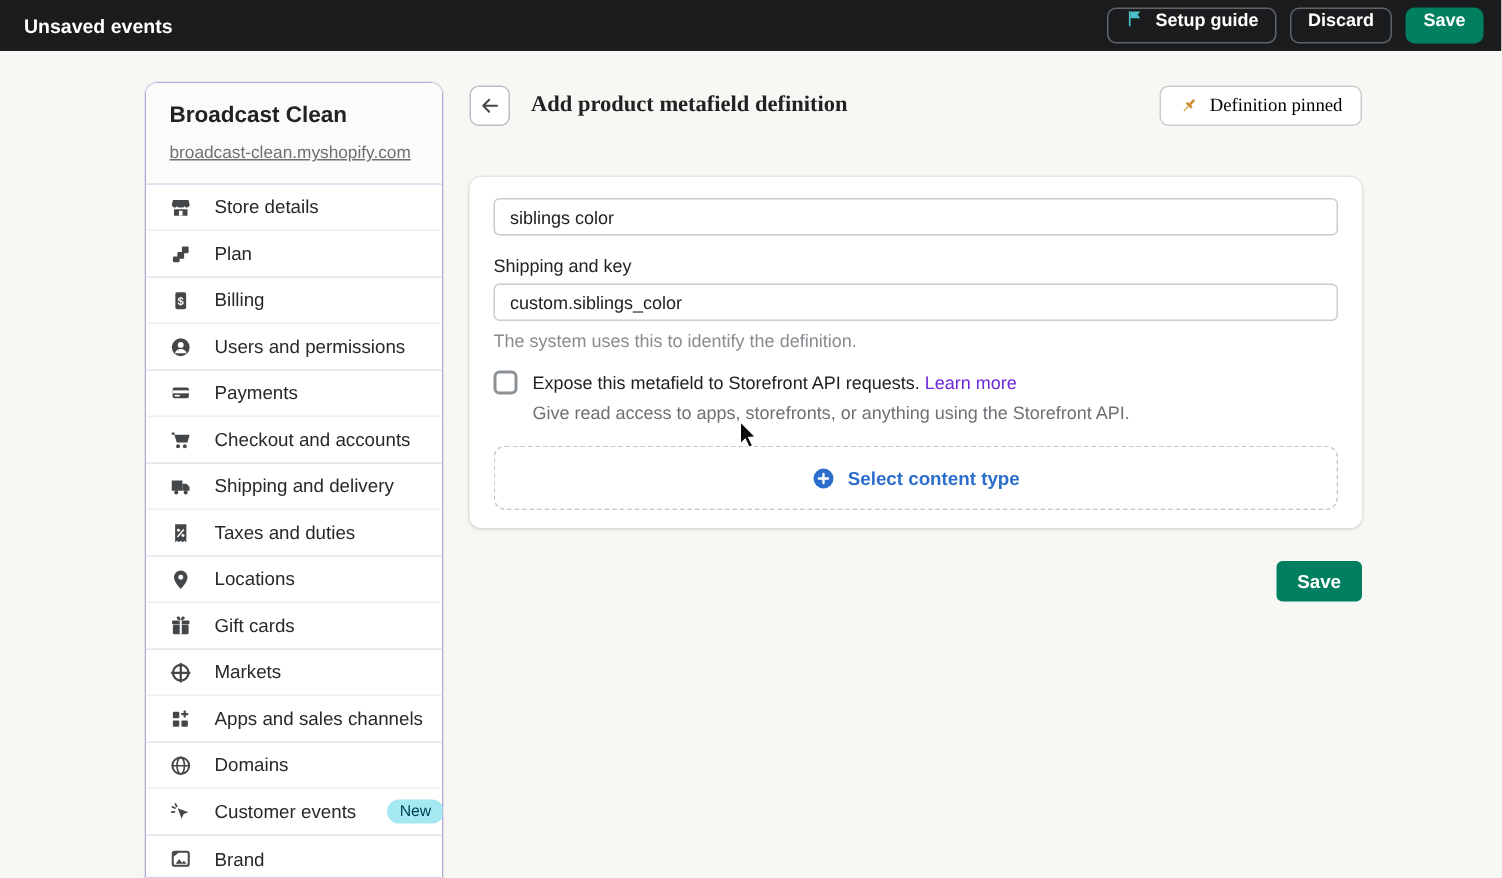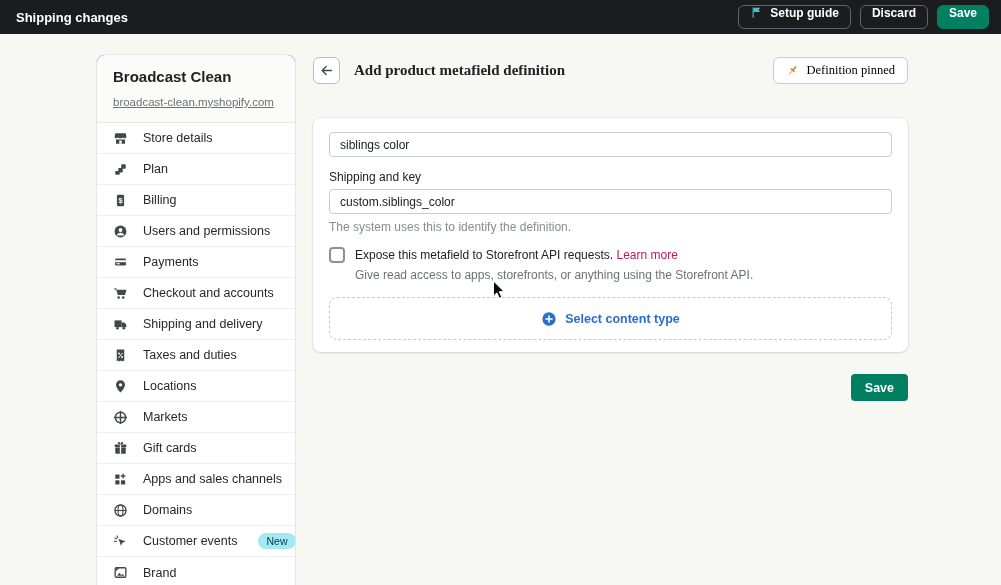--- a/index.html
+++ b/index.html
@@ -93,21 +93,21 @@
   .desc-value { font-size:12px; color:#202223; }
   .caret { display:inline-block; width:1px; height:14px; background:#1a1a1a; margin-left:1px; vertical-align:middle; }
   .char-counter { margin-left:auto; font-size:12px; color:#6d7175; }
 
   .checkbox-row { display:flex; align-items:flex-start; gap:10px; margin-top:2px; }
   .checkbox {
     width:16px; height:16px; border:2px solid #8c9196; border-radius:4px;
     background:#fff; flex:0 0 16px; cursor:pointer;
   }
   .checkbox-label { font-size:12px; color:#202223; line-height:16px; }
-  .link { color:#be185d; text-decoration:none; cursor:pointer; }
+  .link { color:#6d28d9; text-decoration:none; cursor:pointer; }
   .checkbox-help { font-size:12px; color:#6d7175; margin:5px 0 0 26px; }
 
   .content-type-box {
     margin-top:15px; height:43px; border:1px dashed #c6c9cb; border-radius:8px;
     display:flex; align-items:center; justify-content:center; gap:8px;
     cursor:pointer; background:#fff;
   }
   .content-type-label { color:#2c6ecb; font-size:12.5px; font-weight:600; }
 
   .page-footer { margin-top:22px; display:flex; justify-content:flex-end; }
@@ -116,21 +116,21 @@
     border:none; border-radius:4px; font-size:12.5px; font-weight:600;
     cursor:pointer; font-family: inherit;
   }
 
   .mouse-cursor { position:absolute; left:492px; top:280px; pointer-events:none; z-index:50; }
 </style>
 </head>
 <body>
 
 <div class="topbar">
-  <span class="topbar-title">Shipping changes</span>
+  <span class="topbar-title">Unsaved events</span>
   <div class="topbar-actions">
     <button class="tb-btn">
       <span style="display:flex;">
         <svg viewBox="0 0 20 20" width="13" height="13">
             <path fill="#4ac0cc" d="M5.6 2.6h10.1l-2.6 3.4 2.6 3.4H5.6z"></path>
             <rect x="4" y="2" width="1.7" height="16" rx="0.8" fill="#4ac0cc"></rect>
           </svg>
       </span>
       <span>Setup guide</span>
     </button>
@@ -240,37 +240,37 @@
             <path d="M10 1.8c3.3 0 6 2.7 6 6 0 4.4-6 10.4-6 10.4S4 12.2 4 7.8c0-3.3 2.7-6 6-6z"></path>
             <circle cx="10" cy="7.8" r="2.2" fill="#fff"></circle>
           </svg>
         </span>
     <span class="sb-label">Locations</span>
   </div>
 
   <div class="sidebar-item">
     <span class="sb-icon">
           <svg viewBox="0 0 20 20" fill="#44474a">
-            <circle cx="10" cy="10" r="6.9" fill="none" stroke="#44474a" stroke-width="2"></circle>
-            <path d="M10 1.4v17.2M1.4 10h17.2" stroke="#44474a" stroke-width="2" fill="none"></path>
-          </svg>
-        </span>
-    <span class="sb-label">Markets</span>
-  </div>
-
-  <div class="sidebar-item">
-    <span class="sb-icon">
-          <svg viewBox="0 0 20 20" fill="#44474a">
             <rect x="3" y="8.8" width="14" height="8.2" rx="1"></rect>
             <rect x="2.3" y="4.8" width="15.4" height="3.6" rx="1"></rect>
             <rect x="9.1" y="4.8" width="1.8" height="12.2" fill="#fff"></rect>
             <path d="M9.8 4.6C7.9 4.6 6.4 3.5 6.4 2.6c0-.8.7-1.3 1.6-1.3 1.1 0 1.8 1.5 1.8 3.3zm.4 0c1.9 0 3.4-1.1 3.4-2 0-.8-.7-1.3-1.6-1.3-1.1 0-1.8 1.5-1.8 3.3z"></path>
           </svg>
         </span>
     <span class="sb-label">Gift cards</span>
+  </div>
+
+  <div class="sidebar-item">
+    <span class="sb-icon">
+          <svg viewBox="0 0 20 20" fill="#44474a">
+            <circle cx="10" cy="10" r="6.9" fill="none" stroke="#44474a" stroke-width="2"></circle>
+            <path d="M10 1.4v17.2M1.4 10h17.2" stroke="#44474a" stroke-width="2" fill="none"></path>
+          </svg>
+        </span>
+    <span class="sb-label">Markets</span>
   </div>
 
   <div class="sidebar-item">
     <span class="sb-icon">
           <svg viewBox="0 0 20 20" fill="#44474a">
             <rect x="3" y="3.4" width="5.7" height="5.7" rx="0.9"></rect>
             <rect x="3" y="11" width="5.7" height="5.7" rx="0.9"></rect>
             <rect x="10.6" y="11" width="5.7" height="5.7" rx="0.9"></rect>
             <path d="M13.5 2.3v6.2M10.4 5.4h6.2" stroke="#44474a" stroke-width="1.9" fill="none"></path>
           </svg>

